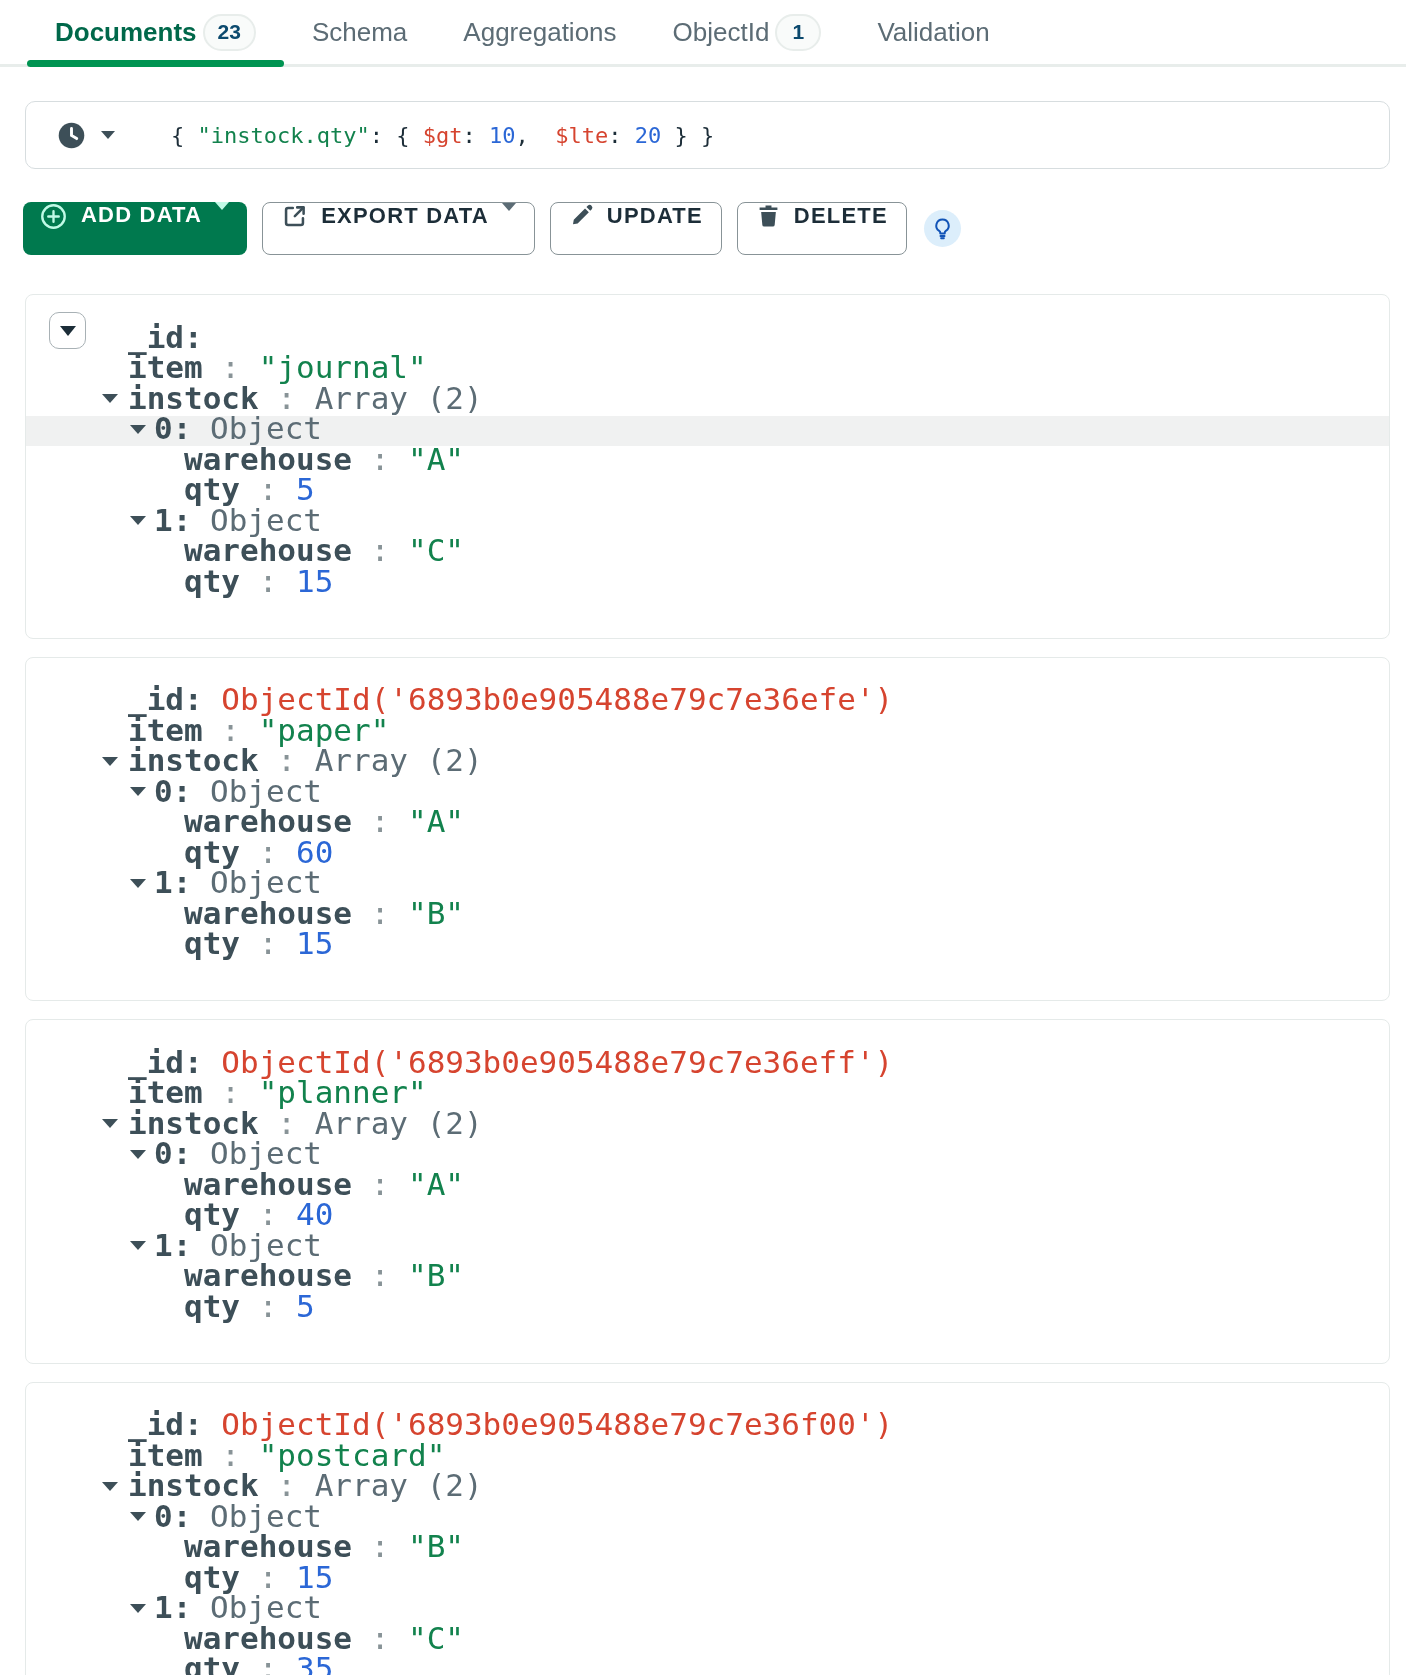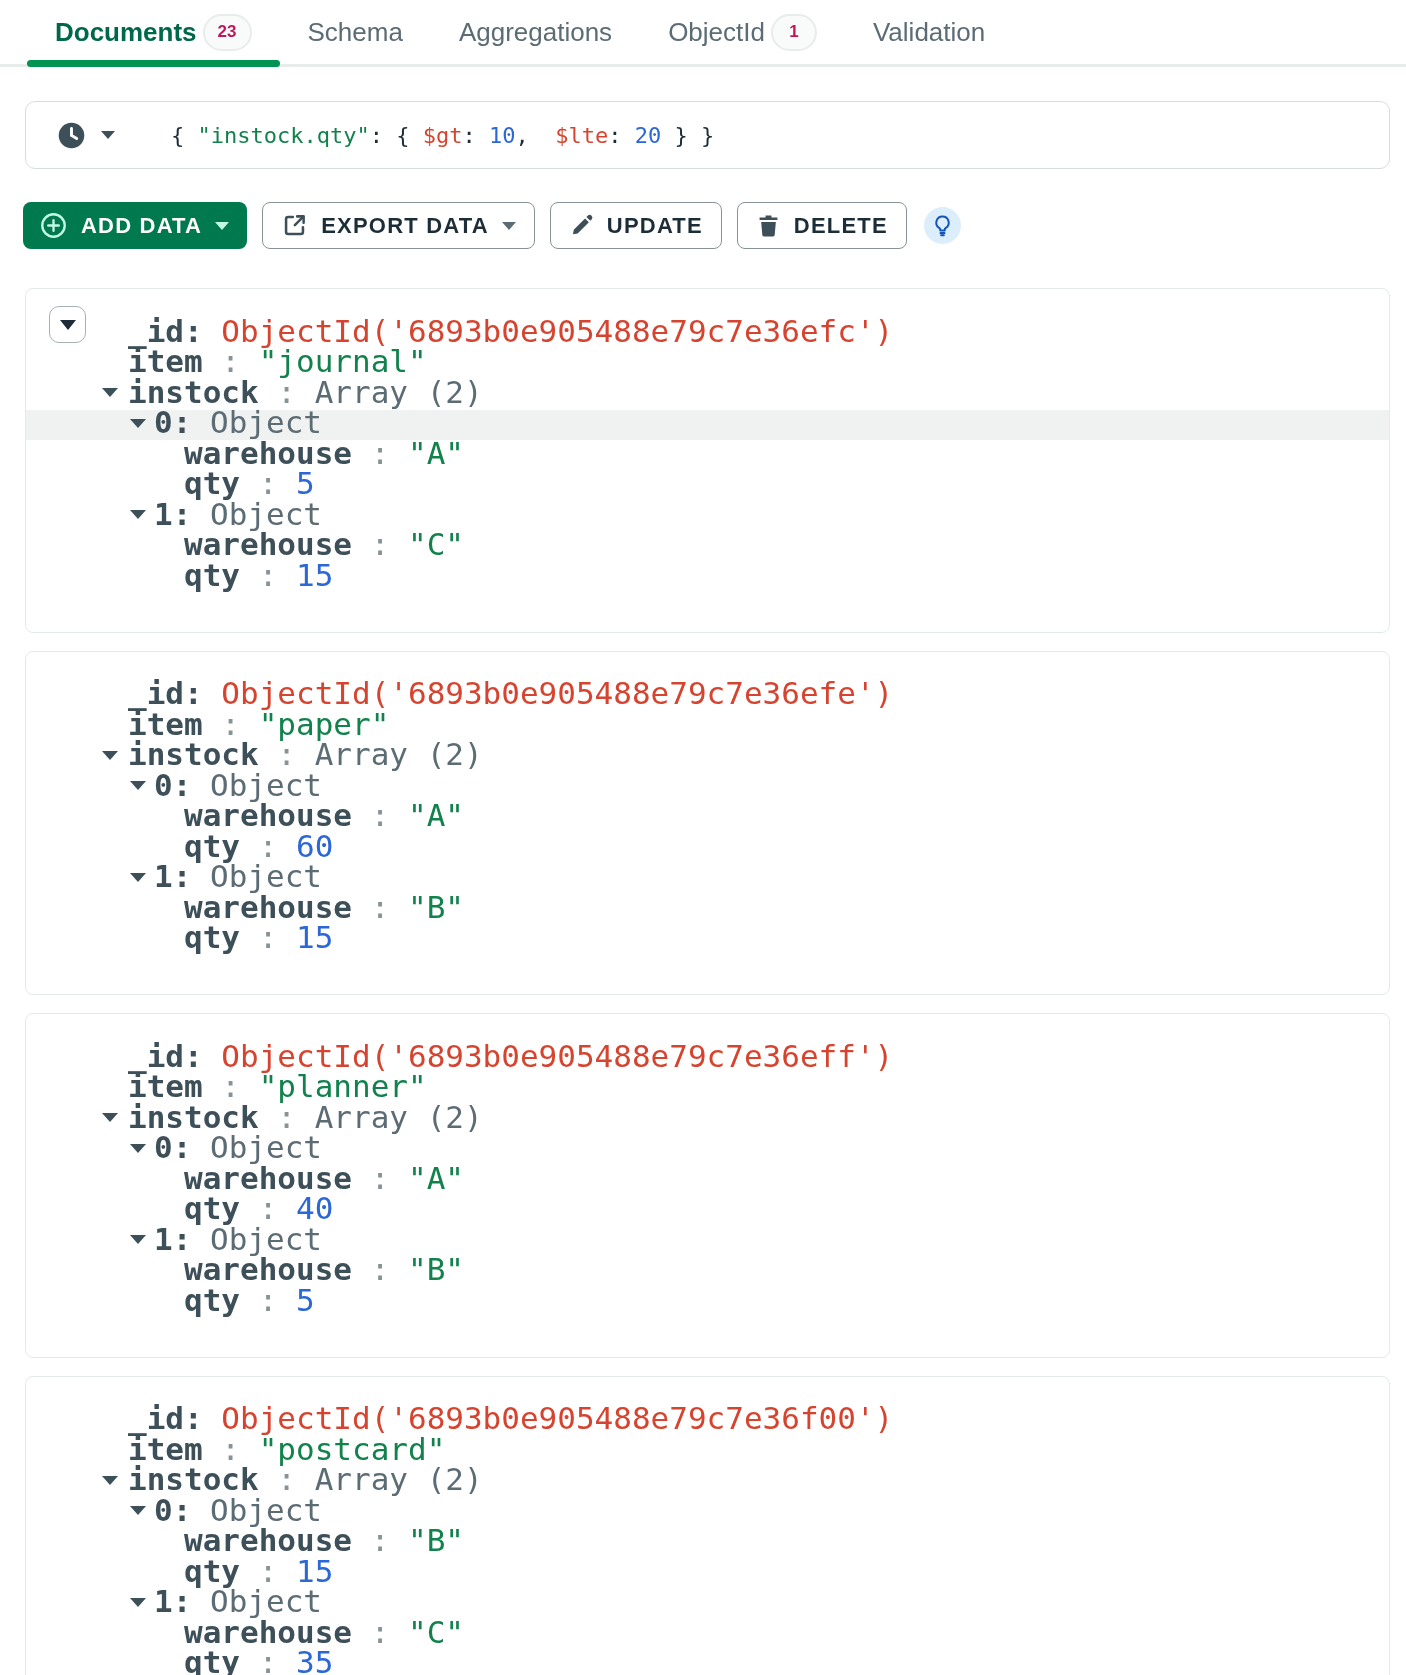--- a/index.html
+++ b/index.html
@@ -43,21 +43,21 @@
   }
   .tab.active{color:var(--tab-active-text);font-weight:700;}
   .tab.active::after{
     content:"";position:absolute;left:0;right:0;bottom:-3px;height:7px;
     background:var(--tab-underline);border-radius:5px;
   }
   .badge{
     display:inline-flex;align-items:center;justify-content:center;
     min-width:46px;height:37px;padding:0 13px;border-radius:19px;
     background:#F9FBFA;border:2px solid var(--divider);
-    font-size:17px;font-weight:600;color:#be185d;
+    font-size:21px;font-weight:600;color:#0c4a6e;
   }
   
   .querybar{
     margin:34px 16px 0 25px;height:68px;border:1.5px solid #d7dddf;
     border-radius:10px;display:flex;align-items:center;padding:0 20px 0 30px;
     background:#fff;
   }
   .qb-options{display:flex;align-items:center;gap:14px;background:none;border:none;cursor:pointer;}
   .caret{
     width:0;height:0;border-left:8px solid transparent;border-right:8px solid transparent;
@@ -68,21 +68,21 @@
     margin-left:56px;font-family:"DejaVu Sans Mono", monospace;font-size:22px;
     white-space:pre;letter-spacing:0;
   }
   .tk-punct{color:var(--punctuation);}
   .tk-field{color:var(--field-name);}
   .tk-operator{color:var(--operator);}
   .tk-number{color:var(--number-value);}
   
   .toolbar{display:flex;align-items:center;gap:15px;margin:33px 16px 0 23px;}
   .btn{
-    display:inline-flex;align-items:center;gap:13px;height:47px;border-radius:8px;
+    display:inline-flex;align-items:flex-start;gap:13px;height:53px;border-radius:8px;
     font-size:22px;font-weight:700;letter-spacing:1.2px;cursor:pointer;
     font-family:"Liberation Sans", sans-serif;
   }
   .btn-primary{
     background:var(--primary-button-bg);color:#fff;border:none;padding:0 18px 0 16px;
   }
   .btn-primary .caret{border-top-color:var(--primary-button-accent);}
   .btn-secondary{
     background:#fff;color:var(--button-text);border:1.5px solid var(--button-border);
     padding:0 18px;
@@ -210,21 +210,21 @@
       </svg>
     </span>
   </button>
 </div>
 
 <div class="doclist">
     <div class="card">
       <button class="expand-btn">
         <span class="caret"></span>
       </button>
-      <div class="line" style="padding-left: 102px;"><span class="k">_id</span><span class="sep-dark">: </span><span class="v-objectid">ObjectId('6893b0e905488e79c7e36efc')</span></div>
+      <div class="line" style="padding-left: 102px;"><span class="k">_id</span><span class="sep-dark">: </span></div>
       <div class="line" style="padding-left: 102px;"><span class="k">item</span><span class="sep-gray"> : </span><span class="v-string">"journal"</span></div>
       <div class="line" style="padding-left: 102px;"><span class="tree-caret" style="left: 76px;"></span><span class="k">instock</span><span class="sep-gray"> : </span><span class="v-type">Array (2)</span></div>
       <div class="line hl" style="padding-left: 128px;"><span class="tree-caret" style="left: 104px;"></span><span class="k">0</span><span class="sep-dark">: </span><span class="v-type">Object</span></div>
       <div class="line" style="padding-left: 158px;"><span class="k">warehouse</span><span class="sep-gray"> : </span><span class="v-string">"A"</span></div>
       <div class="line" style="padding-left: 158px;"><span class="k">qty</span><span class="sep-gray"> : </span><span class="v-number">5</span></div>
       <div class="line" style="padding-left: 128px;"><span class="tree-caret" style="left: 104px;"></span><span class="k">1</span><span class="sep-dark">: </span><span class="v-type">Object</span></div>
       <div class="line" style="padding-left: 158px;"><span class="k">warehouse</span><span class="sep-gray"> : </span><span class="v-string">"C"</span></div>
       <div class="line" style="padding-left: 158px;"><span class="k">qty</span><span class="sep-gray"> : </span><span class="v-number">15</span></div>
     </div>
     <div class="card">

